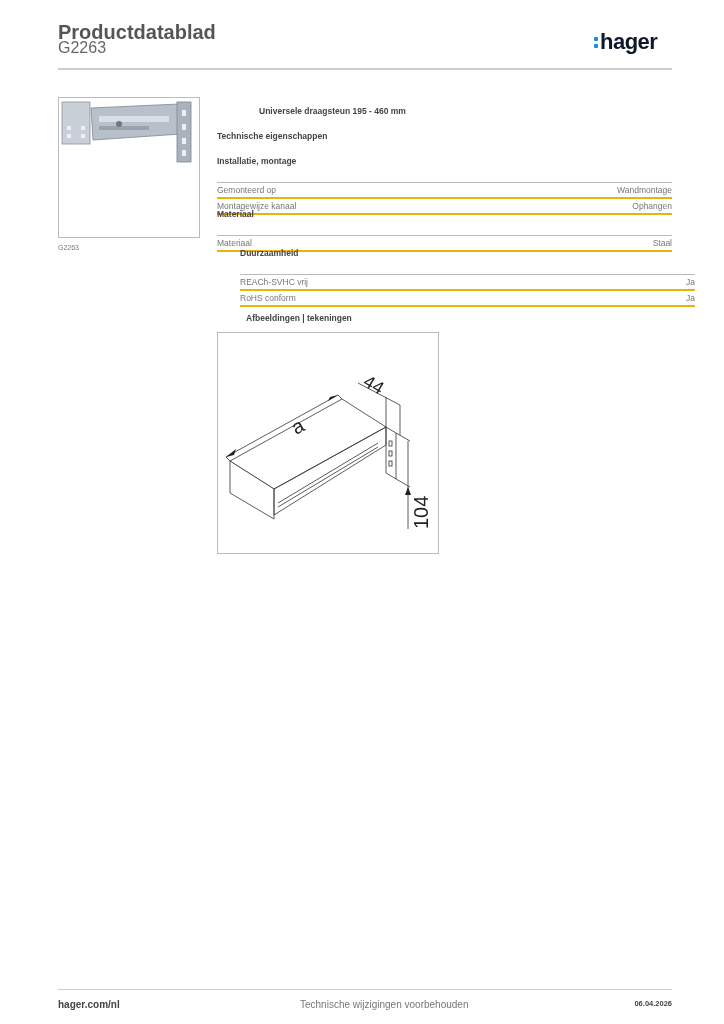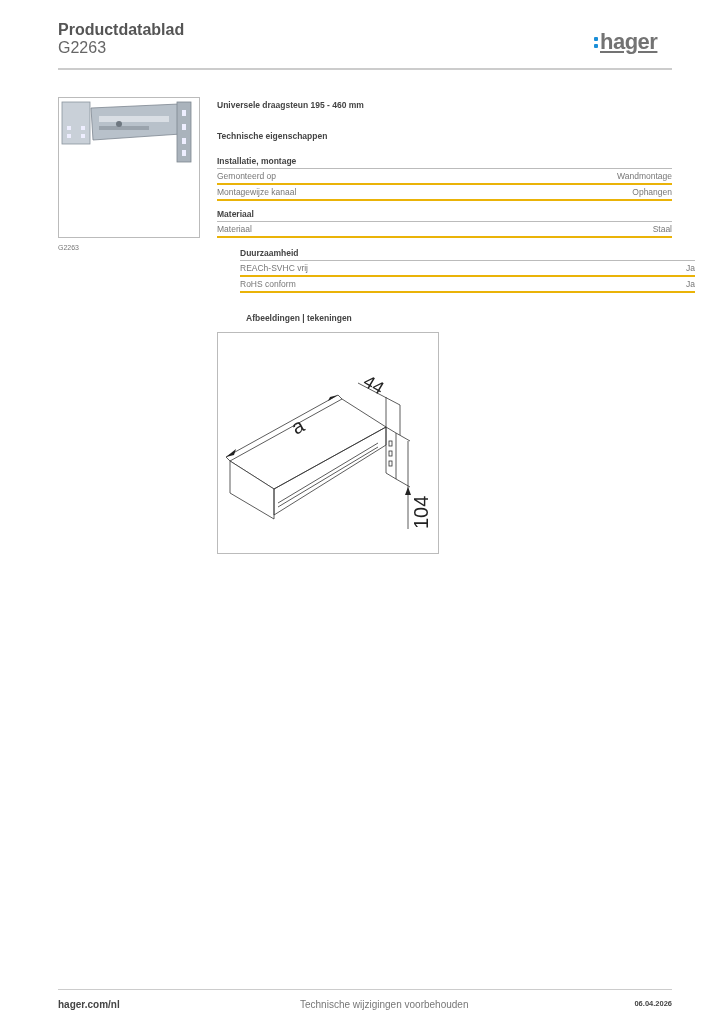--- a/index.html
+++ b/index.html
@@ -1,35 +1,35 @@
 <!DOCTYPE html>
 <html><head>
 <meta charset="utf-8">
 <style>
   html, body { margin: 0; padding: 0; background: #ffffff; }
   body {
     width: 724px; height: 1024px; position: relative; overflow: hidden;
     font-family: "Liberation Sans", sans-serif; color: #333;
   }
-  .header-title { position: absolute; left: 58px; top: 21px; font-size: 16px; font-weight: bold; color: #555; }
+  .header-title { position: absolute; left: 58px; top: 21px; font-size: 20px; font-weight: bold; color: #555; }
   .header-code { position: absolute; left: 58px; top: 39px; font-size: 16px; color: #666; }
-  .logo { position: absolute; left: 594px; top: 29px; font-size: 22px; font-weight: bold; color: #737373; letter-spacing: -0.5px; text-decoration: underline; }
+  .logo { position: absolute; left: 594px; top: 29px; font-size: 22px; font-weight: bold; color: #0f172a; letter-spacing: -0.5px; }
   .logo .dots { display: inline-block; width: 4px; height: 14px; position: relative; margin-right: 2px; top: 1px; }
   .logo .dots::before, .logo .dots::after { content: ""; position: absolute; left: 0; width: 4px; height: 4px; background: #1b8fd8; border-radius: 1px; }
   .logo .dots::before { top: 1px; }
   .logo .dots::after { top: 8px; }
   .header-rule { position: absolute; left: 58px; top: 68px; width: 614px; height: 2px; background: #ccc; }
 
   .thumb { position: absolute; left: 58px; top: 97px; width: 142px; height: 141px; border: 1px solid #bbb; box-sizing: border-box; overflow: hidden; background: #fff; }
   .thumb-caption { position: absolute; left: 58px; top: 244px; font-size: 7px; color: #777; }
 
   .main { position: absolute; left: 217px; width: 455px; }
   .product-desc { top: 97px; font-size: 8.5px; font-weight: bold; color: #444; }
   .section-title { font-size: 8.5px; font-weight: bold; color: #444; }
-  .group-title { font-size: 8.5px; font-weight: bold; color: #444; border-bottom: 1px solid #bbb; padding-bottom: 2px; }
+  .group-title { font-size: 8.5px; font-weight: bold; color: #444; border-bottom: 1px solid #bbb; padding-bottom: 16px; }
   .row { display: flex; justify-content: space-between; font-size: 8.5px; color: #777; border-bottom: 2px solid #eab308; height: 14px; line-height: 14px; }
 
   .drawing { position: absolute; left: 217px; top: 332px; width: 222px; height: 222px; border: 1px solid #bbb; box-sizing: border-box; background: #fff; }
 
   .footer-rule { position: absolute; left: 58px; top: 989px; width: 614px; height: 1px; background: #ccc; }
   .footer-left { position: absolute; left: 58px; top: 999px; font-size: 10px; font-weight: bold; color: #444; }
   .footer-center { position: absolute; left: 300px; top: 999px; font-size: 10px; color: #777; }
   .footer-right { position: absolute; right: 52px; top: 999px; font-size: 7.5px; font-weight: bold; color: #444; }
 </style>
 </head>
@@ -53,21 +53,21 @@
     <circle cx="60" cy="26" r="3" fill="#6e7780"></circle>
     <rect x="118" y="4" width="14" height="60" fill="#aab3bc" stroke="#7d8790" stroke-width="0.8"></rect>
     <rect x="123" y="12" width="4" height="6" fill="#eef"></rect>
       <rect x="123" y="26" width="4" height="6" fill="#eef"></rect>
     <rect x="123" y="40" width="4" height="6" fill="#eef"></rect>
       <rect x="123" y="52" width="4" height="6" fill="#eef"></rect>
   </svg>
 </div>
 <div class="thumb-caption">G2263</div>
 
-<div class="main product-desc" style="top:100px;">Universele draagsteun 195 - 460 mm</div>
+<div class="main product-desc" style="top:106px;margin-left:42px;">Universele draagsteun 195 - 460 mm</div>
 <div class="main section-title" style="top:131px;">Technische eigenschappen</div>
 
 <div class="main" style="top:156px;">
   <div class="group-title">Installatie, montage</div>
   <div class="row">
       <span>Gemonteerd op</span>
       <span>Wandmontage</span>
     </div>
   <div class="row">
       <span>Montagewijze kanaal</span>

